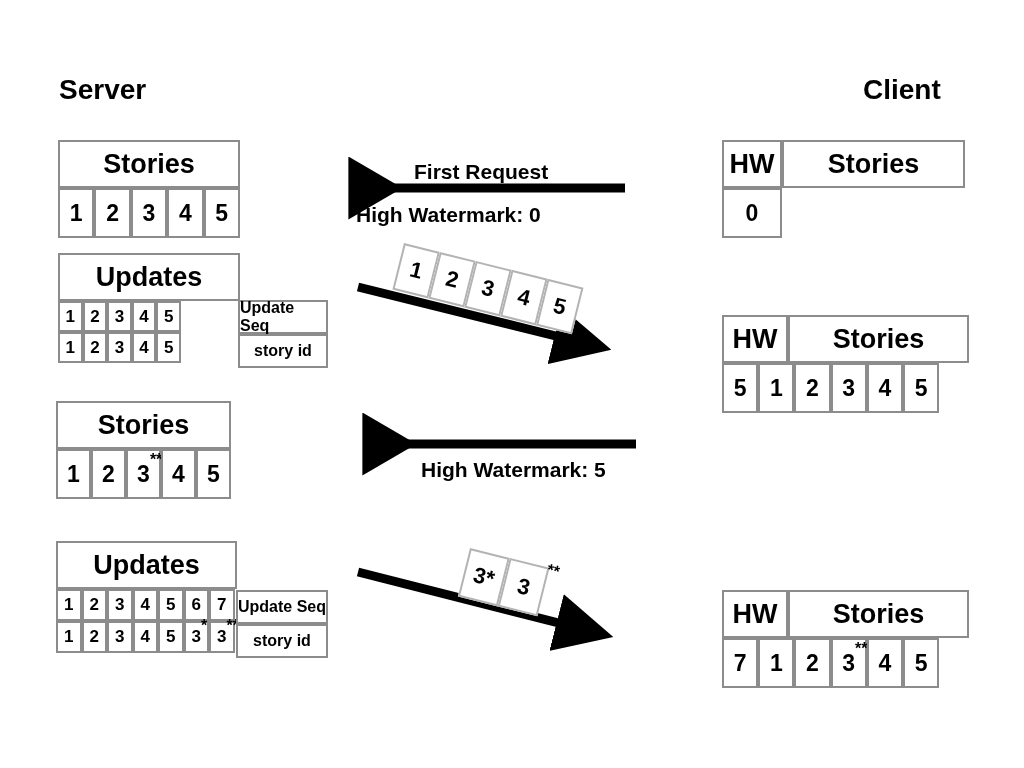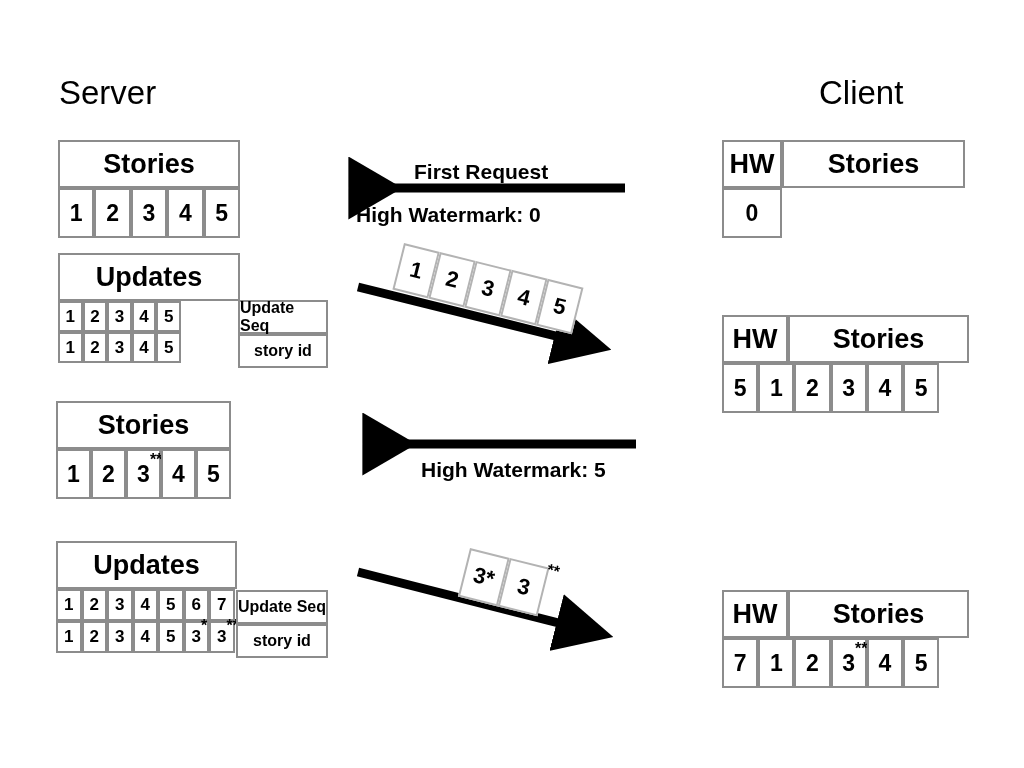--- a/index.html
+++ b/index.html
@@ -13,28 +13,28 @@
     position: relative;
     font-family: "Liberation Sans", sans-serif;
     color: #000000;
     overflow: hidden;
   }
 
   .abs { position: absolute; }
 
   
   .col-title {
-    font-size: 33px;
-    font-weight: normal;
+    font-size: 28px;
+    font-weight: bold;
     letter-spacing: 0px;
     line-height: 1;
     white-space: nowrap;
   }
   #server-title { left: 59px; top: 76px; }
-  #client-title { left: 819px; top: 76px; }
+  #client-title { left: 863px; top: 76px; }
 
   
   .tbl { position: absolute; }
   .cellrow { display: flex; }
   .cell {
     border: 2px solid #8c8c8c;
     background: #ffffff;
     box-sizing: border-box;
     display: flex;
     align-items: center;

